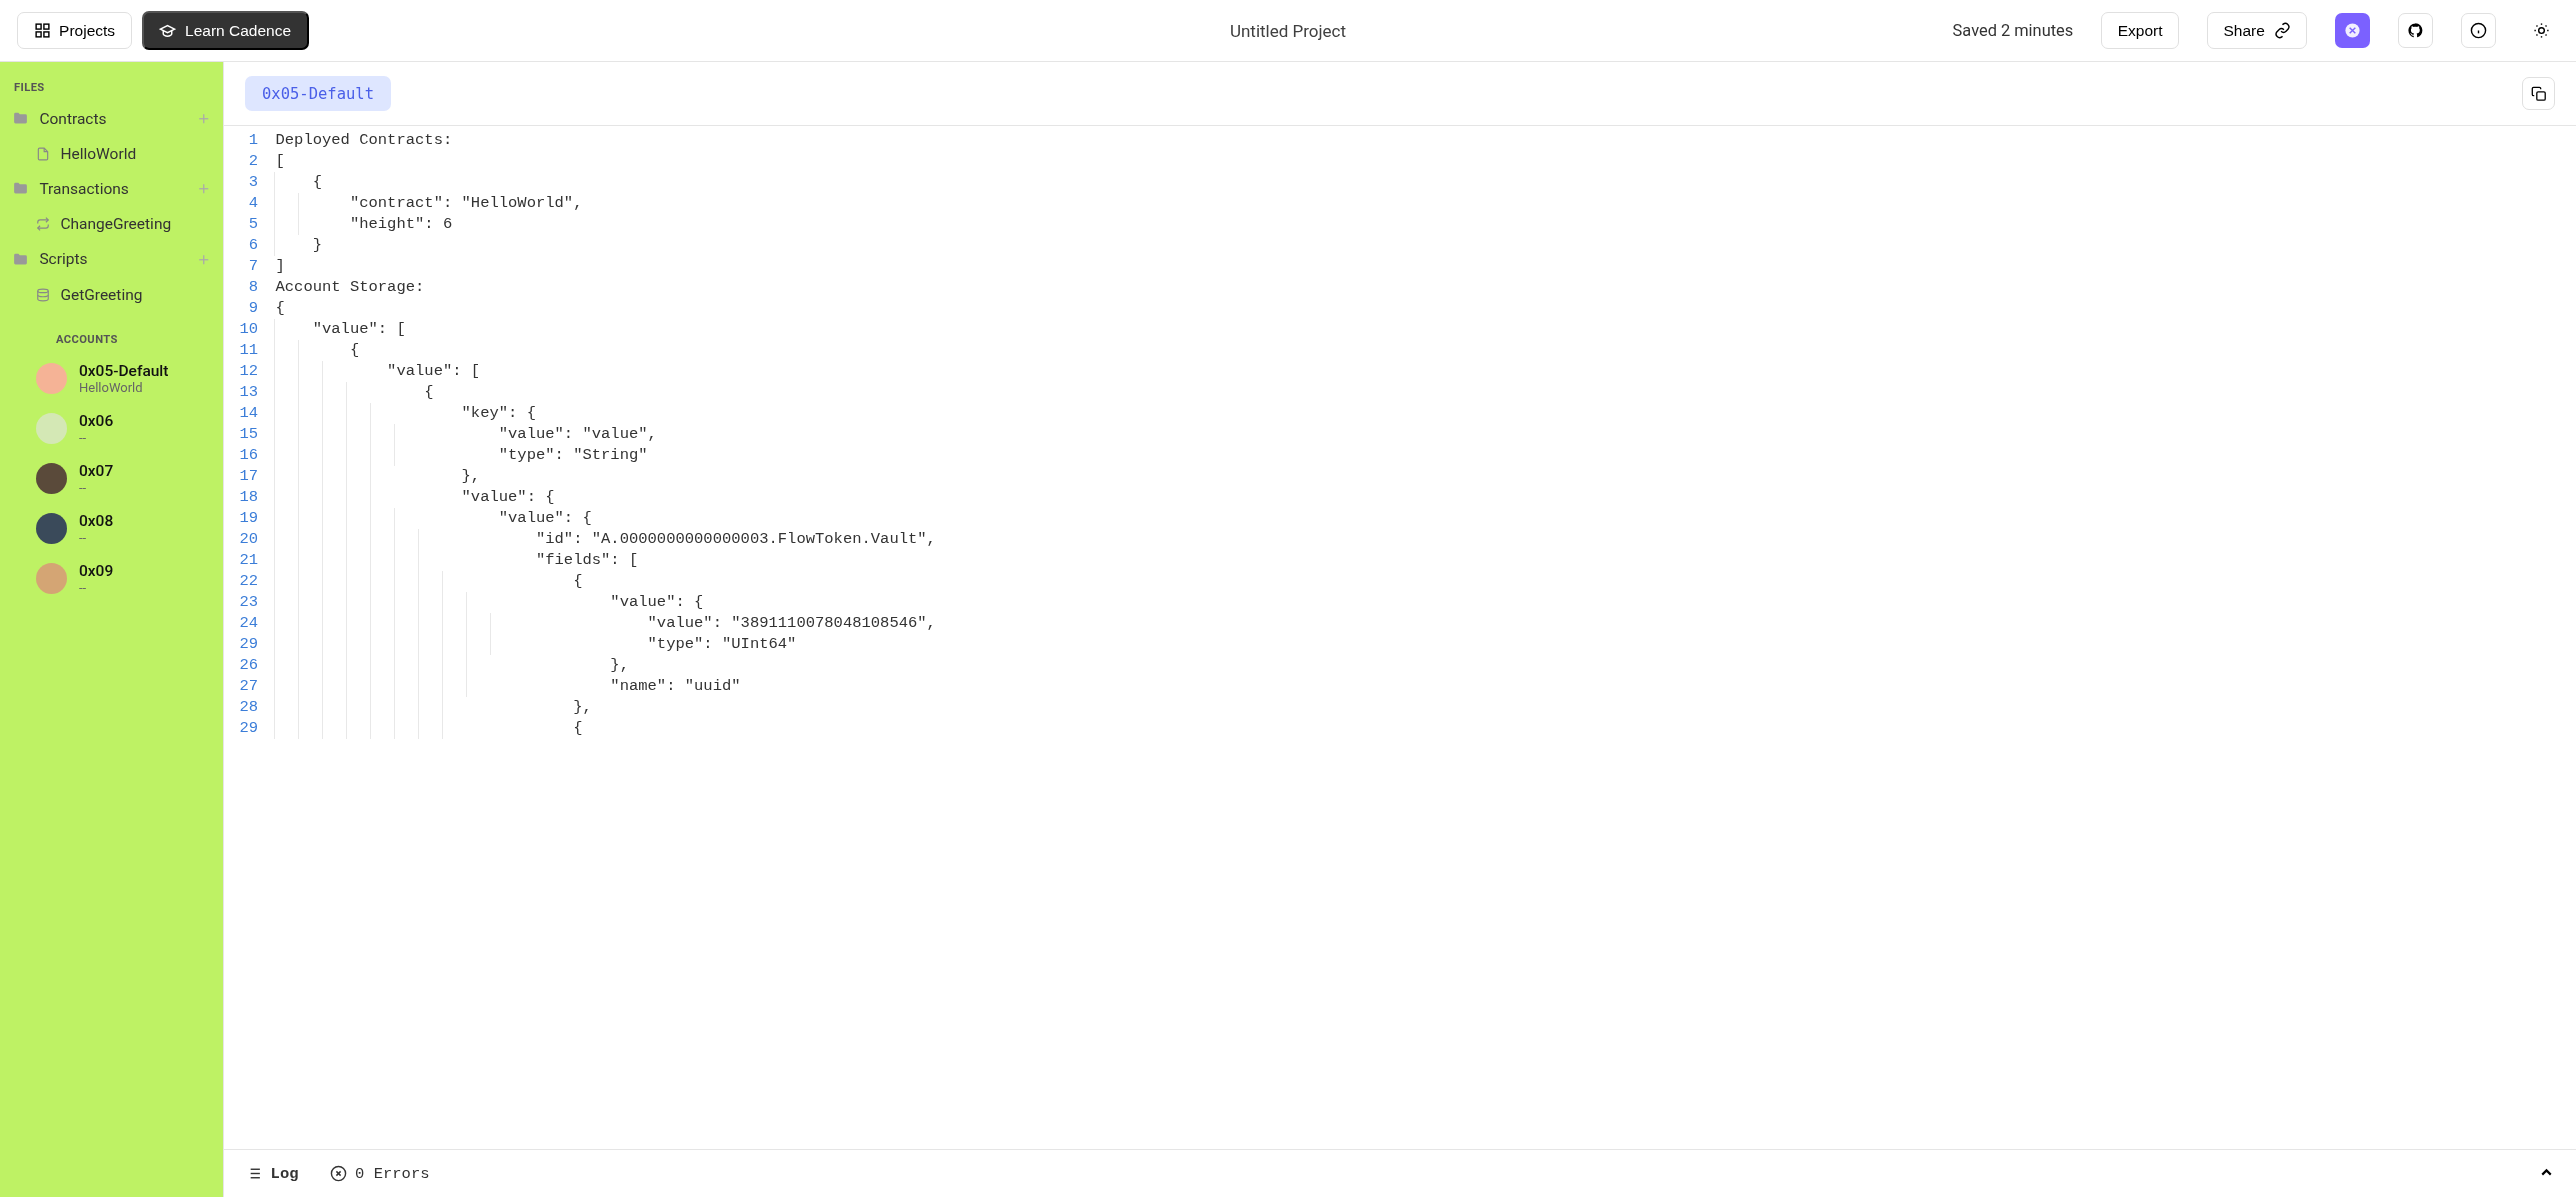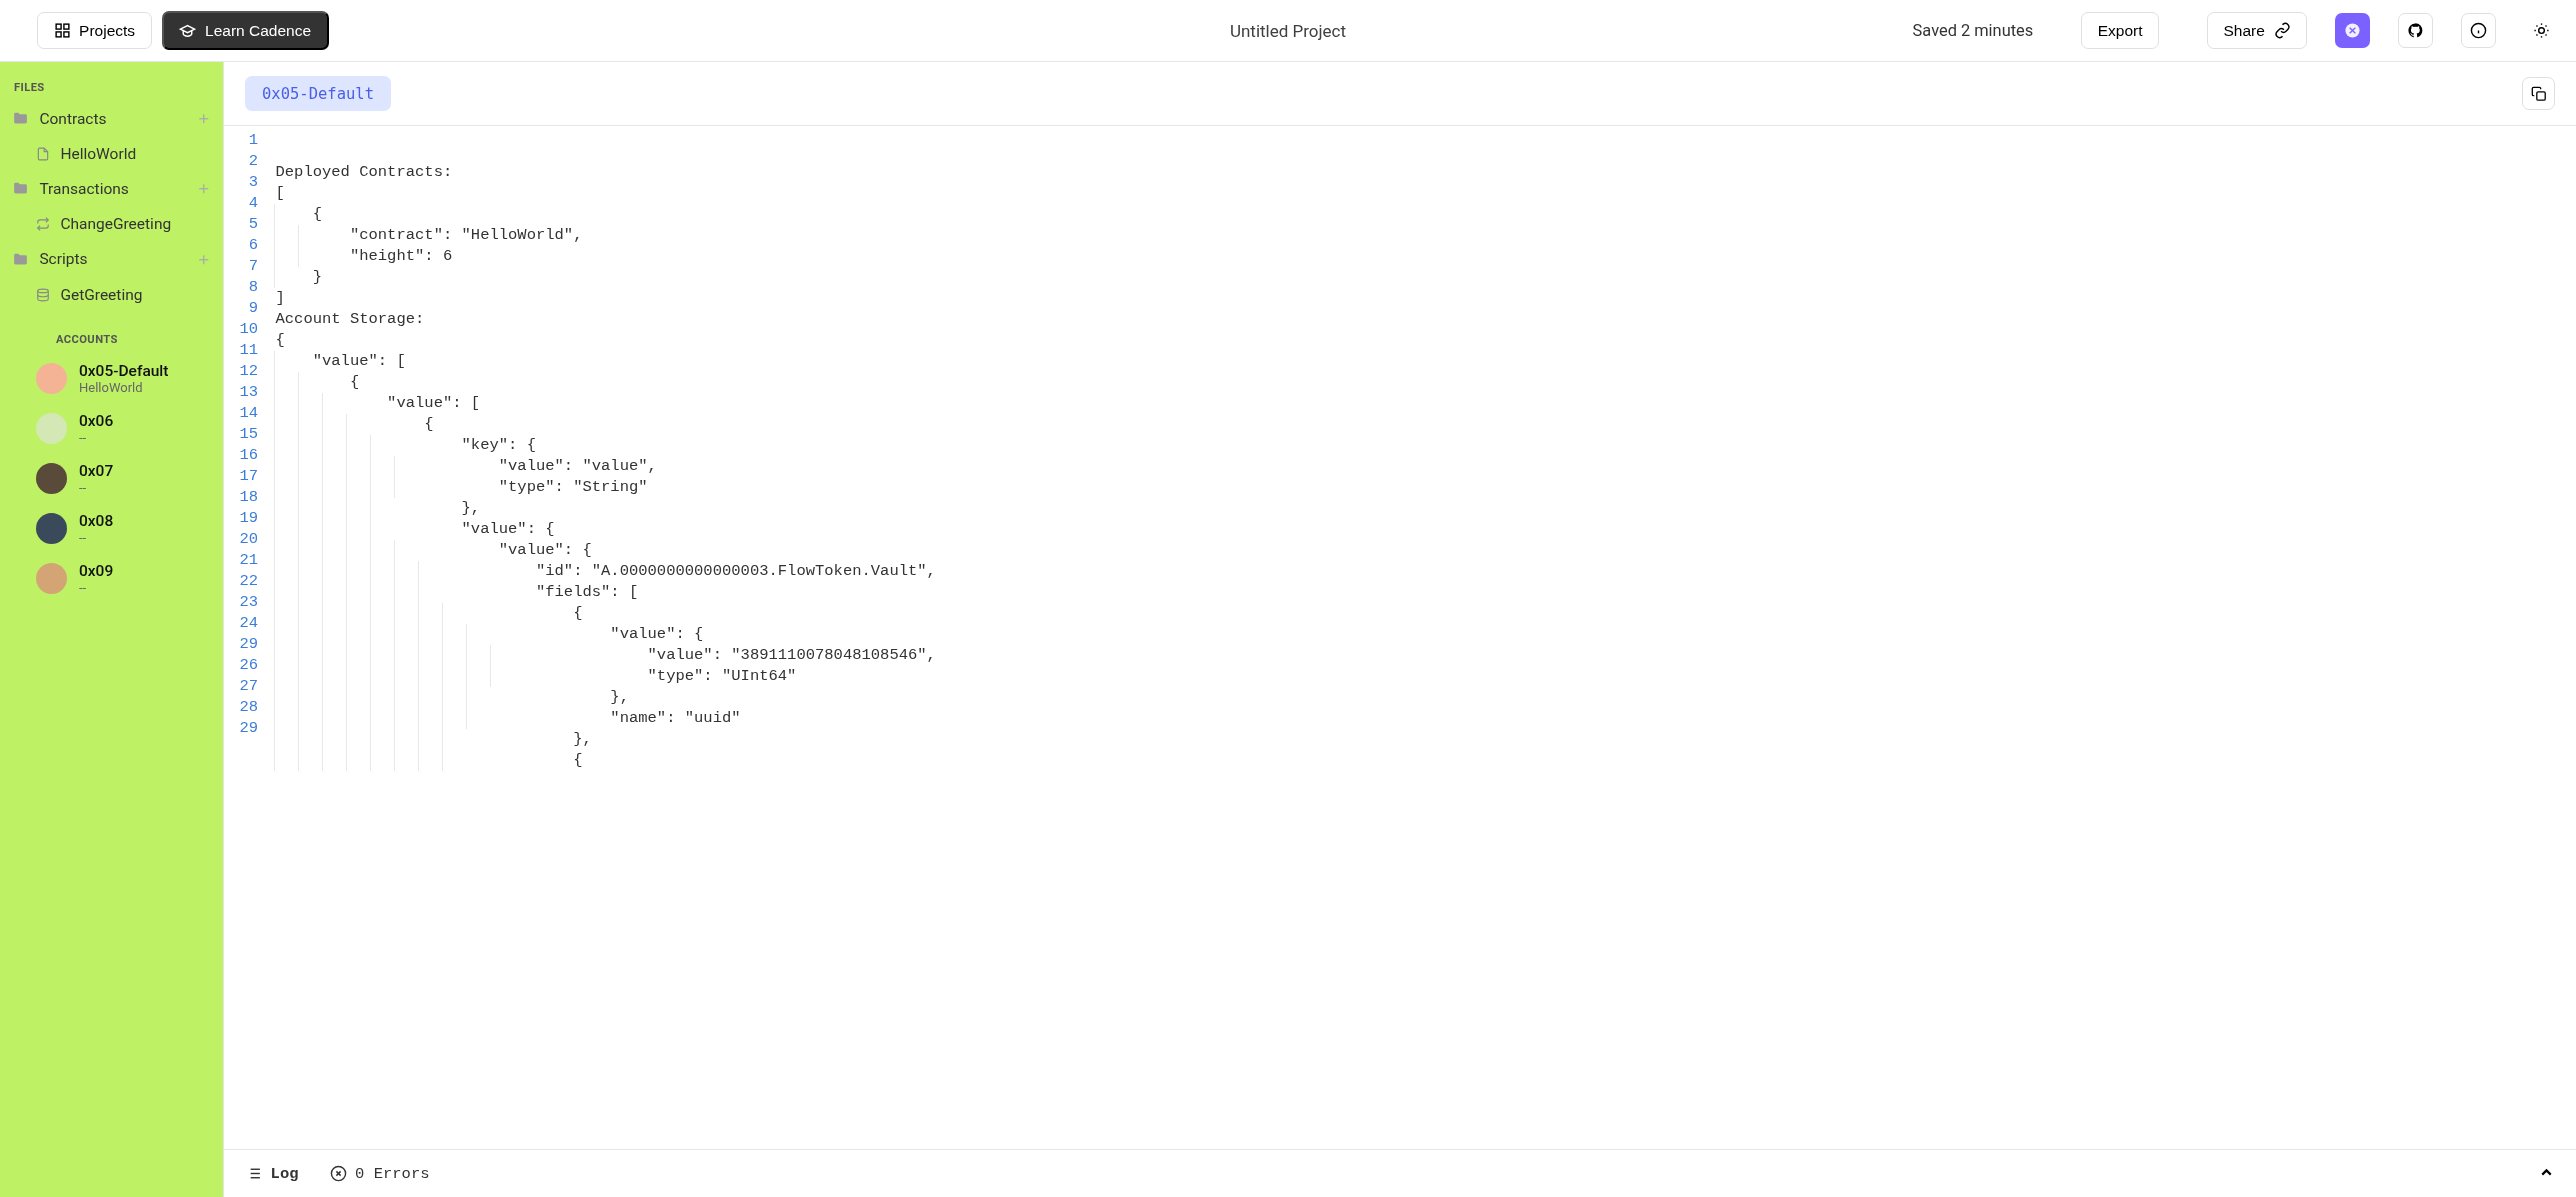--- a/index.html
+++ b/index.html
@@ -1,19 +1,19 @@
 <!DOCTYPE html>
 <html style="font-size:14px"><head>
 <meta charset="utf-8">
 <style>
 * { margin: 0; padding: 0; box-sizing: border-box; }
 body { font-family: -apple-system, BlinkMacSystemFont, "Segoe UI", Roboto, sans-serif; background: #fff; color: #000; height: 100vh; overflow: hidden; }
 .topbar { display: flex; align-items: center; justify-content: space-between; padding: 8.6px 17px; border-bottom: 0.9px solid #e5e5e5; height: 62px; }
 .topbar-left { display: flex; gap: 10.4px; align-items: center; }
-.btn-outline { display: flex; align-items: center; gap: 8.6px; padding: 8.6px 15.5px; border: 0.9px solid #e0e0e0; border-radius: 7px; background: #fff; font-size: 15.5px; cursor: pointer; margin-left: 20px; }
+.btn-outline { display: flex; align-items: center; gap: 8.6px; padding: 8.6px 15.5px; border: 0.9px solid #e0e0e0; border-radius: 7px; background: #fff; font-size: 15.5px; cursor: pointer; }
 .btn-dark { display: flex; align-items: center; gap: 8.6px; padding: 8.6px 15.5px; border-radius: 7px; background: #333; color: #fff; font-size: 15.5px; cursor: pointer; justify-content: center; }
 .topbar-center { position: absolute; left: 50%; transform: translateX(-50%); font-size: 17px; color: #404040; }
 .topbar-right { display: flex; align-items: center; gap: 28px; }
 .saved-text { font-size: 16.4px; color: #333; }
 .icon-btn { width: 35px; height: 35px; border: 0.9px solid #e0e0e0; border-radius: 7px; display: flex; align-items: center; justify-content: center; cursor: pointer; background: #fff; }
 .icon-btn.purple { background: #7b61ff; border: none; }
 .icon-svg { width: 17px; height: 17px; }
 .main { display: flex; height: calc(100vh - 62px); }
 .sidebar { width: 224px; background: #bef264; border-right: 0.9px solid #e5e5e5; padding: 10.4px 0; overflow-y: auto; }
 .section-label { font-size: 11.2px; font-weight: 700; color: #555; padding: 8.6px 14px 7px 14px; letter-spacing: 0.4px; }
@@ -26,21 +26,21 @@
 .account-info { display: flex; flex-direction: column; }
 .account-name { font-size: 15.5px; color: #111; font-weight: 500; }
 .account-sub { font-size: 13px; color: #666; }
 .content { flex: 1; display: flex; flex-direction: column; position: relative; }
 .tabbar { display: flex; align-items: center; justify-content: space-between; padding: 14px 21px; border-bottom: 0.9px solid #e5e5e5; }
 .tab-chip { background: #dee6ff; color: #4a5fe8; font-family: "SF Mono", Consolas, monospace; font-size: 15.5px; padding: 8.6px 17px; border-radius: 7px; cursor: pointer; }
 .copy-btn { width: 33px; height: 33px; border: 0.9px solid #e0e0e0; border-radius: 7px; display: flex; align-items: center; justify-content: center; cursor: pointer; background: #fff; }
 .editor { flex: 1; display: flex; font-family: "SF Mono", Consolas, "Courier New", monospace; font-size: 15.5px; overflow: auto; background: #fff; }
 .gutter { padding: 3.5px 10.4px 3.5px 15.5px; text-align: right; color: #3b7dd8; background: #fff; user-select: none; }
 .gutter div { height: 21px; line-height: 21px; }
-.code { padding: 3.5px 0; flex: 1; white-space: pre; color: #333; position: relative; margin-top: 32px; }
+.code { padding: 3.5px 0; flex: 1; white-space: pre; color: #333; position: relative; }
 .code-line { height: 21px; line-height: 21px; position: relative; padding-left: 7px; }
 .guides { position: absolute; left: 5.2px; top: 0; bottom: 0; display: flex; }
 .guide { width: 24px; height: 100%; border-left: 0.9px solid #e8e8e8; }
 .bottombar { height: 48px; border-top: 0.9px solid #e5e5e5; display: flex; align-items: center; justify-content: space-between; padding: 0 21px; background: #fff; }
 .bottom-left { display: flex; align-items: center; gap: 31px; font-family: Liberation Mono, monospace; }
 .bottom-item { display: flex; align-items: center; gap: 8.6px; font-size: 15.5px; color: #333; cursor: pointer; }
 .bottom-item.bold { font-weight: 600; }
 .chev-up { cursor: pointer; }
 </style>
 </head>

